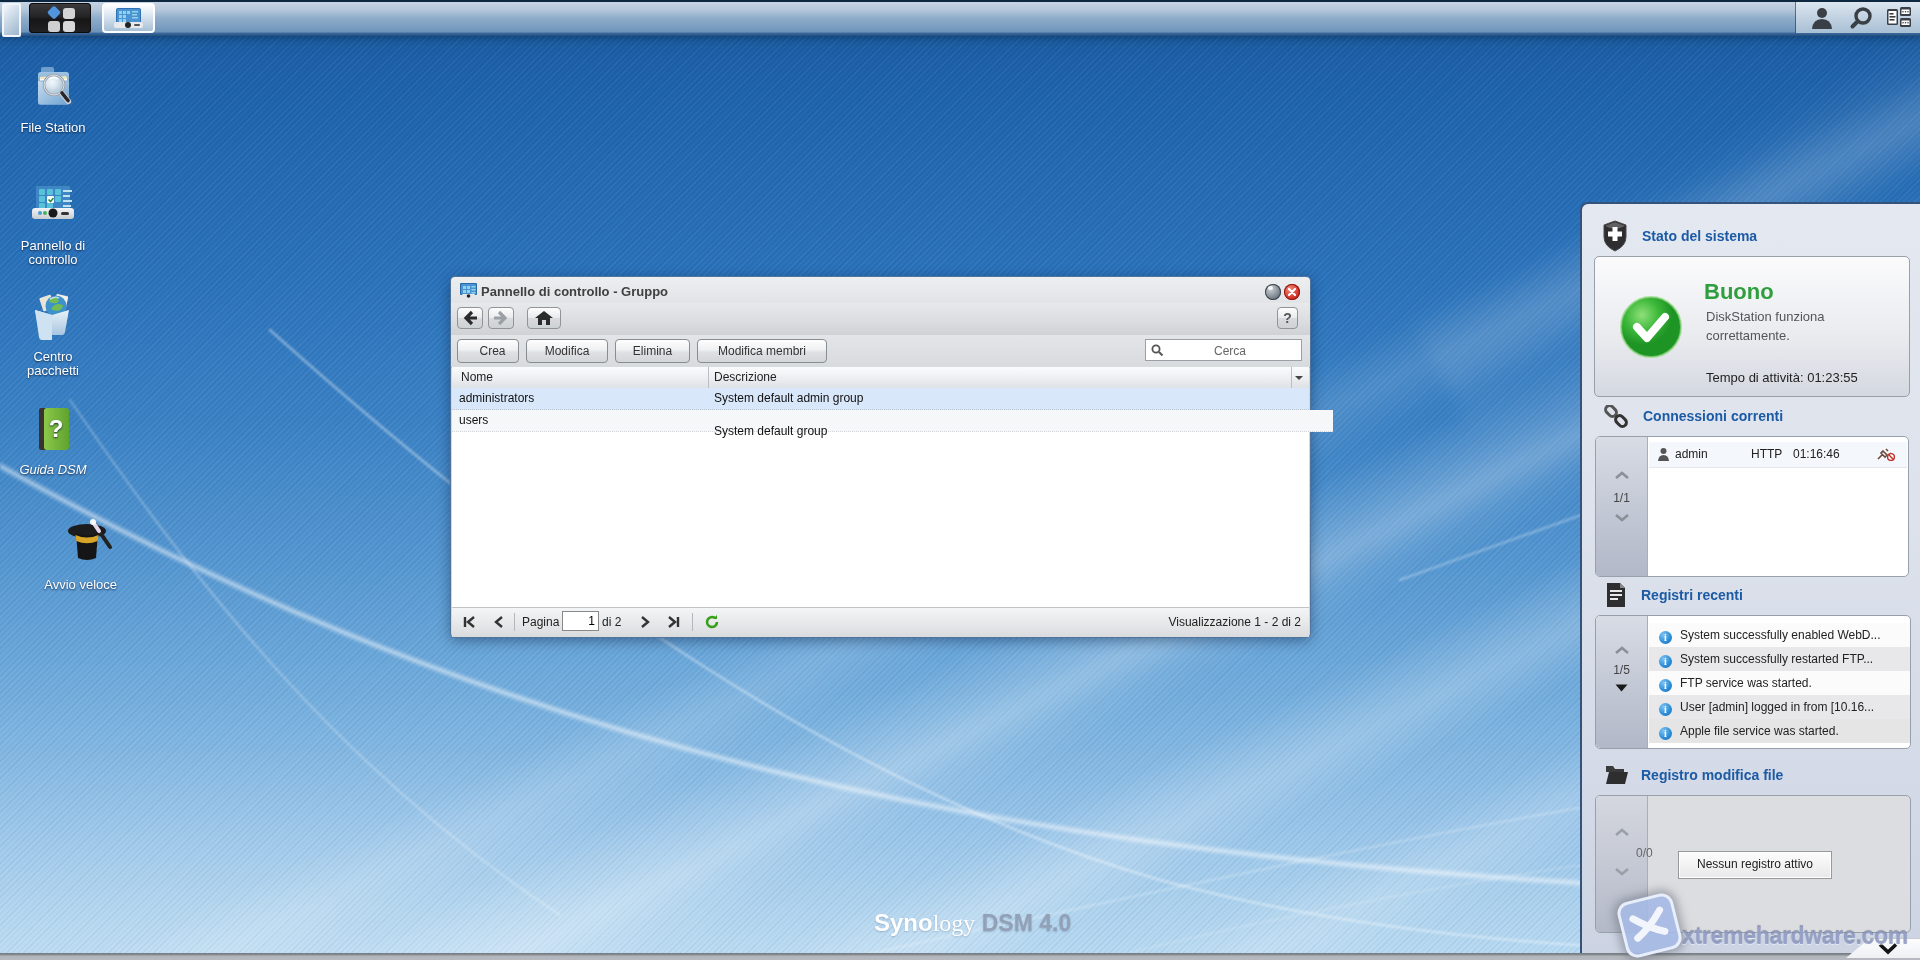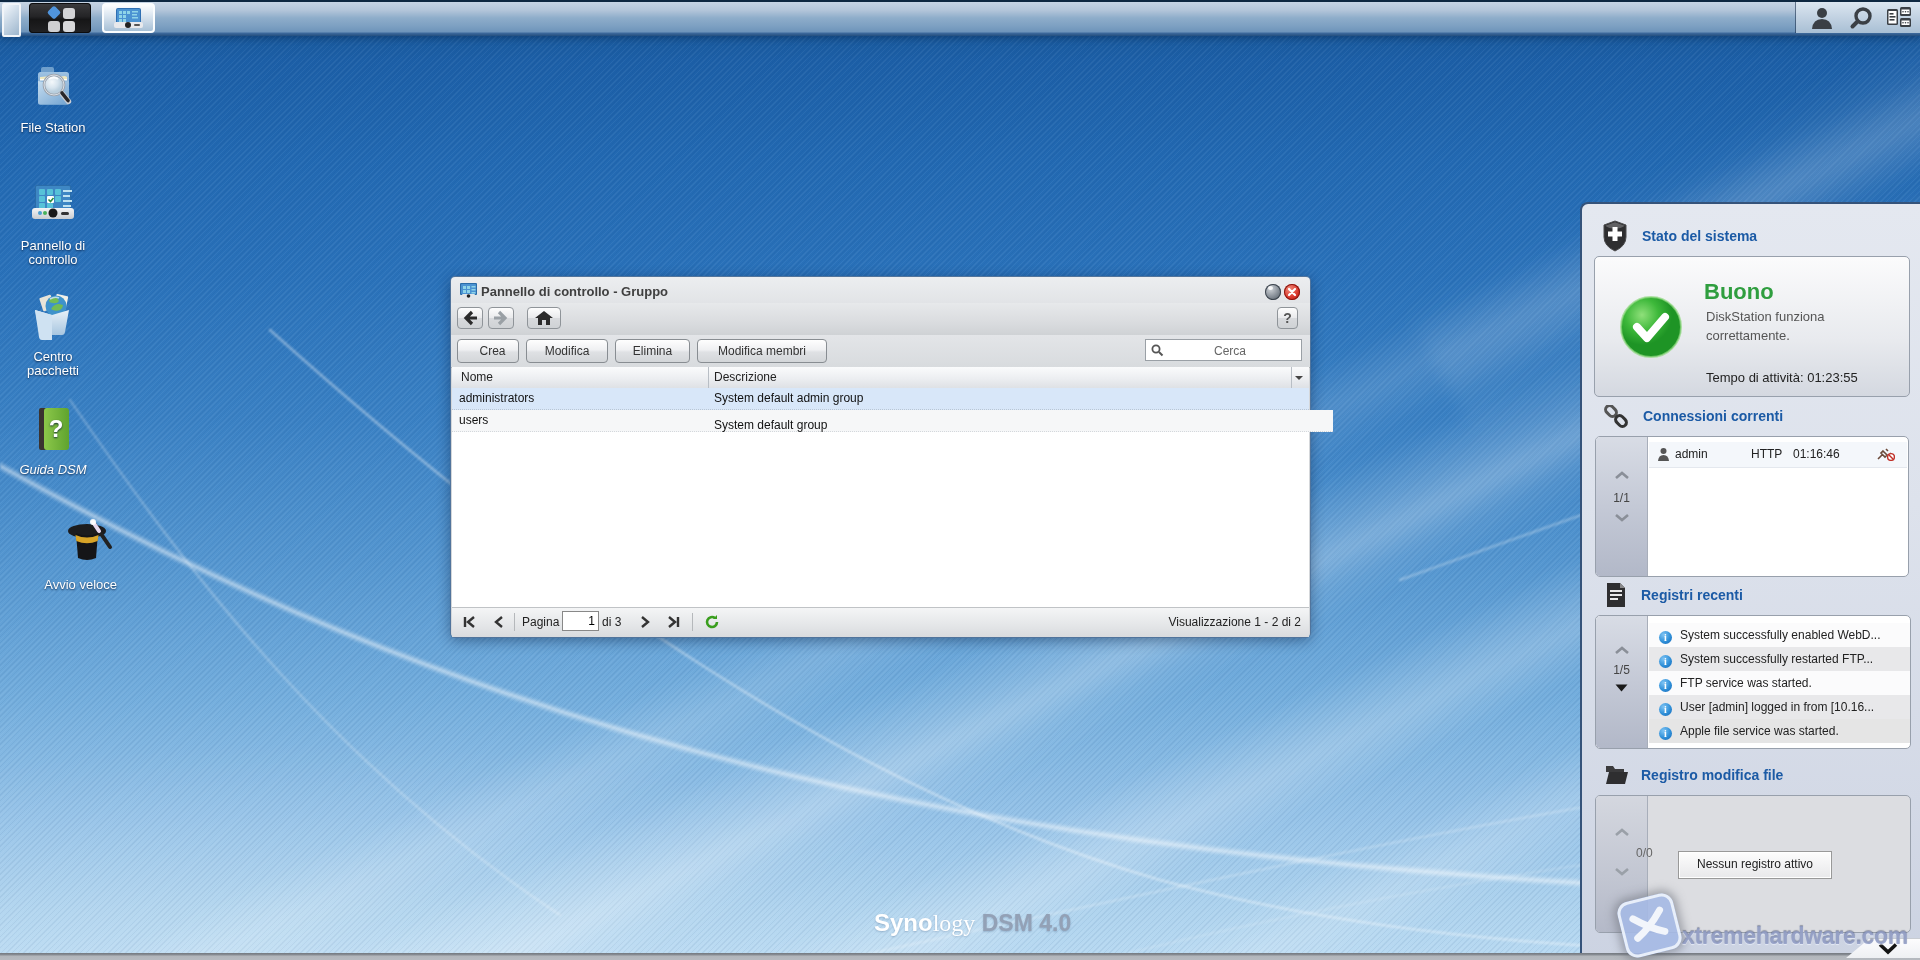--- a/index.html
+++ b/index.html
@@ -327,34 +327,34 @@
           </svg>
       </div>
     </div>
     <div id="tbody">
       <div class="trow" style="top:0;background:#d8e7f9;border-bottom:1px dotted #b9c6d4;">
         <span style="position:absolute;left:7px;top:3px;">administrators</span>
         <span style="position:absolute;left:262px;top:3px;">System default admin group</span>
       </div>
       <div class="trow" style="top:22px;background:#f6f7f8;border-bottom:1px dotted #d4d8dc;padding-left:24px;">
         <span style="position:absolute;left:7px;top:3px;">users</span>
-        <span style="position:absolute;left:262px;top:8px;">System default group</span>
+        <span style="position:absolute;left:262px;top:14px;">System default group</span>
       </div>
     </div>
     <div id="wfoot">
       <svg style="position:absolute;left:10px;top:7px;" width="14" height="14" viewBox="0 0 14 14">
           <path d="M3 2 v10 M12 2 L6 7 L12 12" stroke="#333" stroke-width="2.4" fill="none"></path>
         </svg>
       <svg style="position:absolute;left:40px;top:7px;" width="14" height="14" viewBox="0 0 14 14">
           <path d="M10 2 L4 7 L10 12" stroke="#333" stroke-width="2.4" fill="none"></path>
         </svg>
       <div style="position:absolute;left:62px;top:5px;width:1px;height:18px;background:#b5b8bb;"></div>
       <div style="position:absolute;left:70px;top:7px;font-size:12px;color:#222;">Pagina</div>
       <div style="position:absolute;left:110px;top:3px;width:37px;height:20px;background:#fff;border:1px solid #888;box-sizing:border-box;font-size:12px;text-align:right;line-height:18px;"><span style="margin-right:3px;">1</span></div>
-      <div style="position:absolute;left:150px;top:7px;font-size:12px;color:#222;">di 3</div>
+      <div style="position:absolute;left:150px;top:7px;font-size:12px;color:#222;">di 2</div>
       <svg style="position:absolute;left:186px;top:7px;" width="14" height="14" viewBox="0 0 14 14">
           <path d="M4 2 L10 7 L4 12" stroke="#333" stroke-width="2.4" fill="none"></path>
         </svg>
       <svg style="position:absolute;left:215px;top:7px;" width="14" height="14" viewBox="0 0 14 14">
           <path d="M11 2 v10 M2 2 L8 7 L2 12" stroke="#333" stroke-width="2.4" fill="none"></path>
         </svg>
       <div style="position:absolute;left:240px;top:5px;width:1px;height:18px;background:#b5b8bb;"></div>
       <svg style="position:absolute;left:252px;top:6px;" width="16" height="16" viewBox="0 0 16 16">
           <path d="M13 8 a5 5 0 1 1 -2 -4" stroke="#3a9e1e" stroke-width="2.6" fill="none"></path>
           <path d="M13 1 v4 h-4 z" fill="#3a9e1e"></path>

